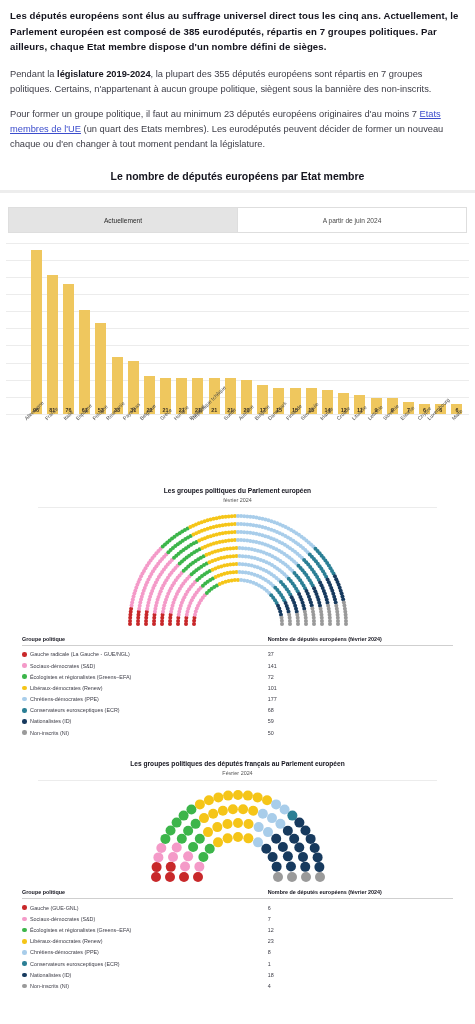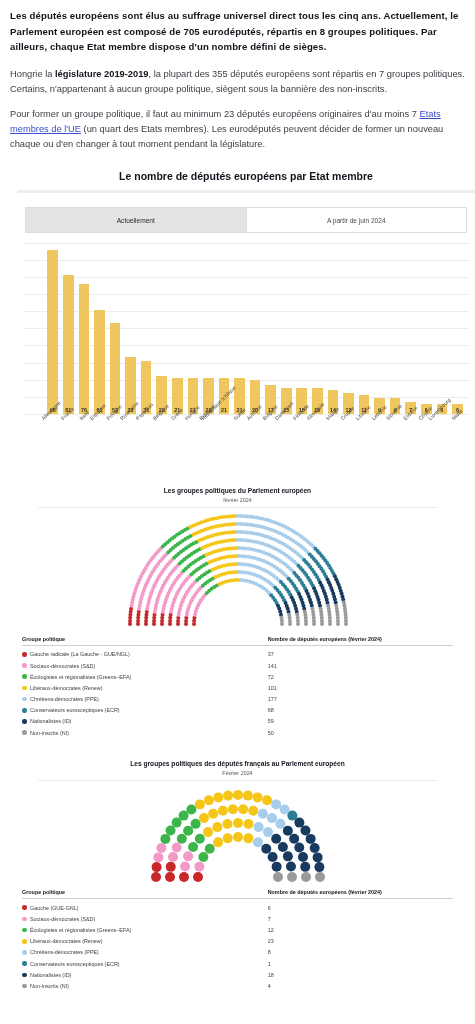--- a/index.html
+++ b/index.html
@@ -29,21 +29,21 @@
     margin: 0 0 10px 0;
   }
   .para b { color: #14141e; }
   .link {
     color: #3b4ccc;
     text-decoration: underline;
     cursor: pointer;
   }
 
   
-  .chart-block { margin-top: 14px; padding-left: 17px; }
+  .chart-block { margin-top: 14px; }
   .chart-title {
     text-align: center;
     font-size: 10.5px;
     font-weight: bold;
     color: #14141e;
     padding: 4px 10px 8px 10px;
   }
   .rule { height: 3px; background: #ededed; width: 100%; }
 
   .tabs {
@@ -165,23 +165,23 @@
   .dot {
     width: 4.5px; height: 4.5px; border-radius: 50%;
     margin-right: 3.5px; flex: 0 0 auto;
   }
   .spacer { height: 40px; }
 </style>
 </head>
 <body>
 
 <div class="article">
-  <p class="lede">Les députés européens sont élus au suffrage universel direct tous les cinq ans. Actuellement, le Parlement européen est composé de 705 eurodéputés, répartis en 8 groupes politiques. Par ailleurs, chaque Etat membre dispose d'un nombre défini de sièges.</p>
-
-  <p class="para"><span>Hongrie la </span><b>législature 2019-2019</b><span>, la plupart des 355 députés européens sont répartis en 7 groupes politiques. Certains, n'appartenant à aucun groupe politique, siègent sous la bannière des non-inscrits.</span></p>
+  <p class="lede">Les députés européens sont élus au suffrage universel direct tous les cinq ans. Actuellement, le Parlement européen est composé de 385 eurodéputés, répartis en 7 groupes politiques. Par ailleurs, chaque Etat membre dispose d'un nombre défini de sièges.</p>
+
+  <p class="para"><span>Pendant la </span><b>législature 2019-2024</b><span>, la plupart des 355 députés européens sont répartis en 7 groupes politiques. Certains, n'appartenant à aucun groupe politique, siègent sous la bannière des non-inscrits.</span></p>
 
   <p class="para"><span>Pour former un groupe politique, il faut au minimum 23 députés européens originaires d'au moins 7 </span><a class="link">Etats membres de l'UE</a><span> (un quart des Etats membres). Les eurodéputés peuvent décider de former un nouveau chaque ou d'en changer à tout moment pendant la législature.</span></p>
 </div>
 
 <div class="chart-block">
   <div class="chart-title">Le nombre de députés européens par Etat membre</div>
   <div class="rule"></div>
 
   <div class="tabs">
     <div class="tab active">Actuellement</div>

